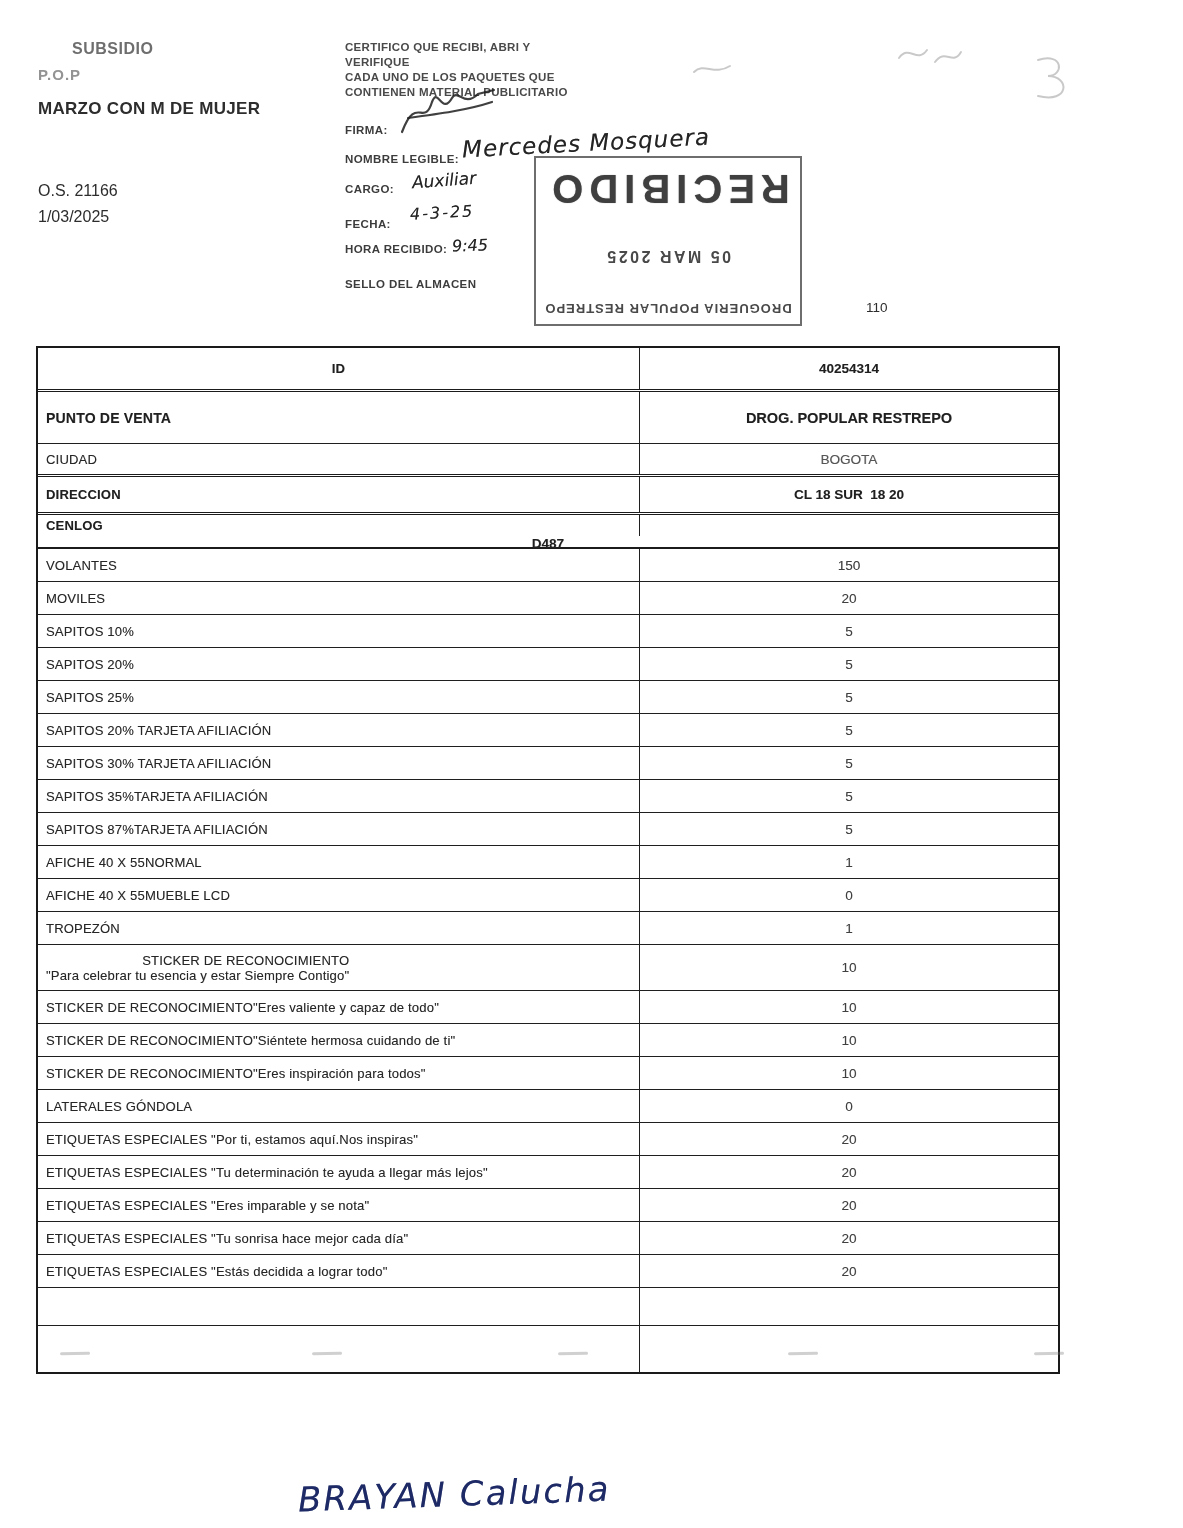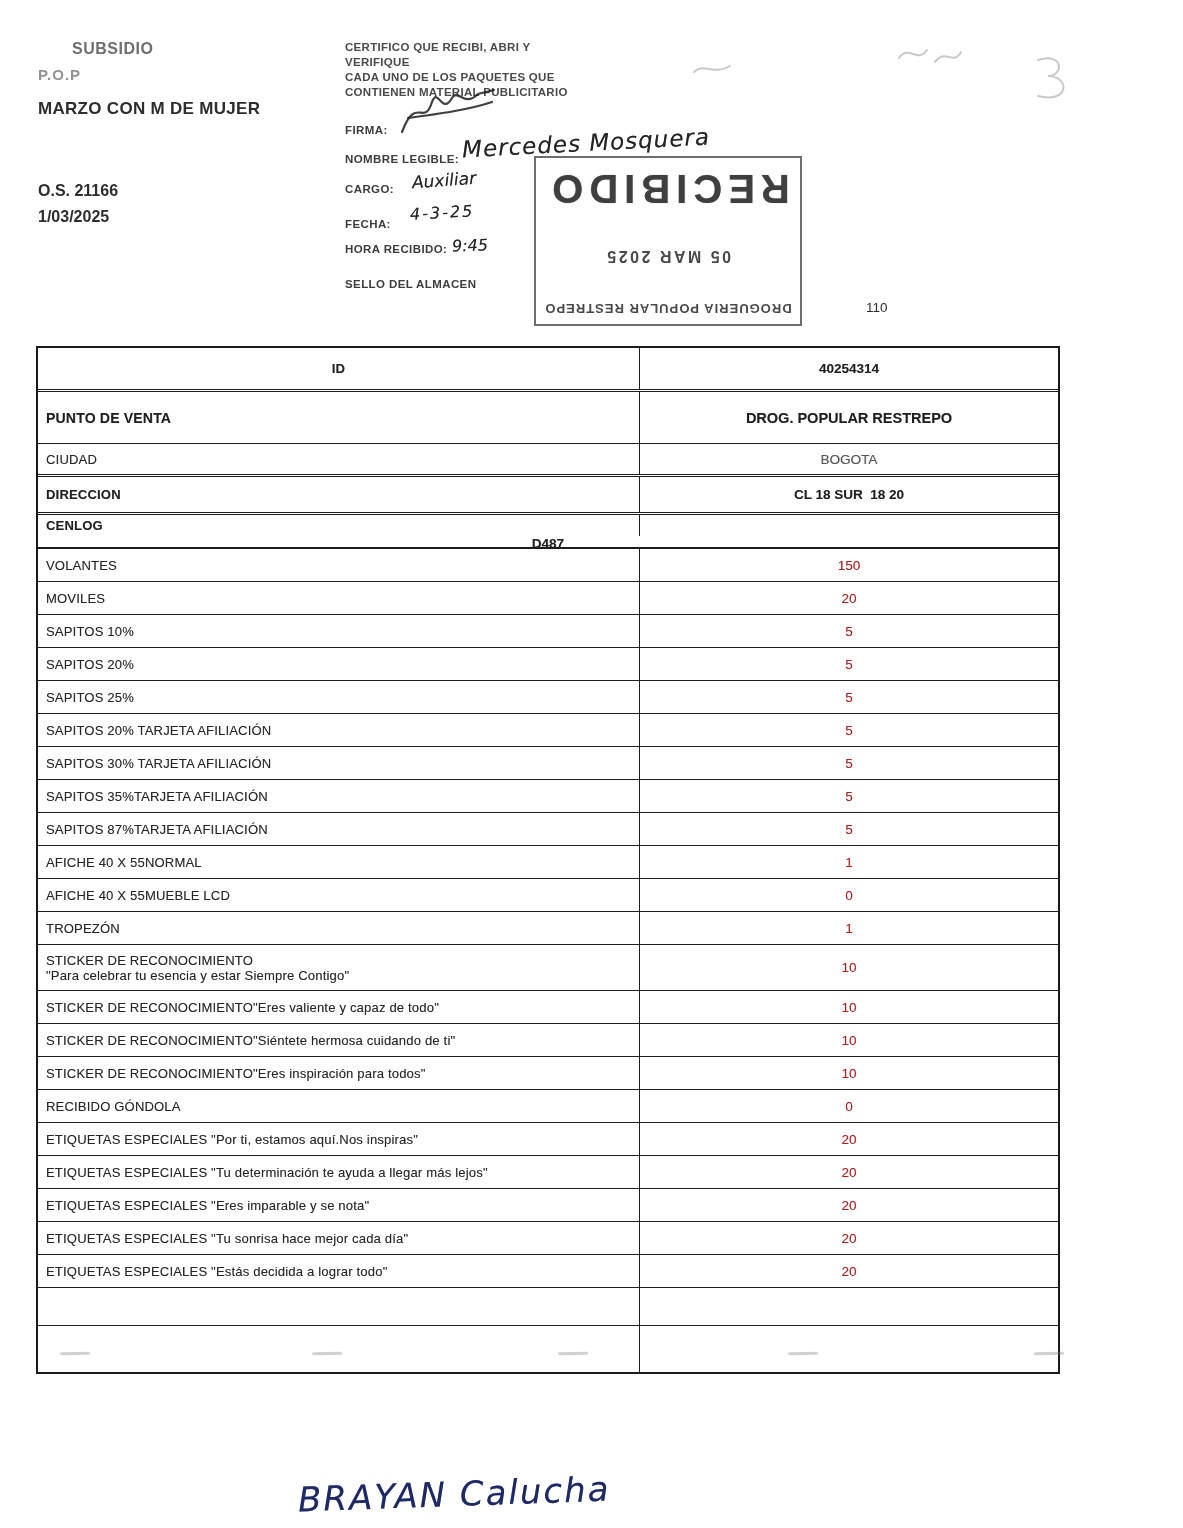--- a/index.html
+++ b/index.html
@@ -5,21 +5,21 @@
   html,body{margin:0;padding:0;background:#d9d9d9;}
   .page{
     position:relative;width:1183px;height:1528px;margin:0 auto;background:#ffffff;
     font-family:"Liberation Sans",sans-serif;color:#222;overflow:hidden;
   }
   
   .program-block{position:absolute;left:38px;top:40px;}
   .prog-line1{font-size:16px;font-weight:700;color:#4a4a4a;opacity:.8;letter-spacing:.5px;padding-left:34px;}
   .prog-line2{font-size:15px;font-weight:700;color:#5a5a5a;opacity:.65;margin-top:8px;letter-spacing:1px;}
   .prog-line3{font-size:17px;font-weight:700;color:#2d2d2d;margin-top:16px;letter-spacing:.3px;}
-  .os-block{position:absolute;left:38px;top:178px;font-size:16px;font-weight:700;color:#2d2d2d;line-height:1.6;}
+  .os-block{position:absolute;left:38px;top:178px;font-size:16px;font-weight:400;color:#2d2d2d;line-height:1.6;}
   .cert-block{
     position:absolute;left:345px;top:40px;width:280px;
     font-size:11.5px;font-weight:700;color:#4a4a4a;line-height:1.3;white-space:pre-line;letter-spacing:.3px;
   }
   .field-label{position:absolute;left:345px;font-size:11.5px;font-weight:700;color:#3c3c3c;letter-spacing:.4px;}
   .f-firma{top:124px;} .f-nombre{top:153px;} .f-cargo{top:183px;}
   .f-fecha{top:218px;text-align:center;} .f-hora{top:243px;} .f-sello{top:278px;}
   .hand{
     position:absolute;font-family:"DejaVu Sans",sans-serif;font-style:italic;color:#242424;
     text-shadow:0 0 .5px rgba(0,0,0,.4);white-space:nowrap;
@@ -47,28 +47,29 @@
   .n1{left:895px;top:38px;width:70px;height:34px;}
   .n2{left:1030px;top:52px;width:48px;height:56px;}
   .n3{left:690px;top:58px;width:44px;height:22px;}
   .scan-mark{position:absolute;top:1352px;width:30px;height:3px;background:rgba(120,120,120,.35);border-radius:2px;transform:rotate(-1deg);}
   .m1{left:60px;} .m2{left:312px;} .m3{left:558px;} .m4{left:788px;} .m5{left:1034px;}
   
   .doc-table{
     position:absolute;left:36px;top:346px;width:1024px;
     border:2px solid #1a1a1a;box-sizing:border-box;
     text-shadow:.3px .3px .4px rgba(60,60,60,.35);
+    text-align:right;
   }
   .t-row{display:flex;border-bottom:1.5px solid #1f1f1f;min-height:33px;box-sizing:border-box;}
   .t-row:last-child{border-bottom:none;}
   .t-label{
     width:602px;border-right:1.5px solid #1f1f1f;padding:3px 8px;box-sizing:border-box;
     display:flex;align-items:center;font-size:13px;letter-spacing:.2px;color:#262626;white-space:pre-wrap;
   }
-  .t-value{flex:1;display:flex;align-items:center;justify-content:center;font-size:13.5px;color:#b91c1c;white-space:pre-wrap;}
+  .t-value{flex:1;display:flex;align-items:center;justify-content:center;font-size:13.5px;color:#404040;white-space:pre-wrap;}
   .t-row.strong .t-label,.t-row.strong .t-value{font-weight:700;color:#1f1f1f;}
   .t-row:nth-child(1){height:44px;border-bottom:3.5px double #1b1b1b;}
   .t-row:nth-child(1) .t-label{justify-content:center;font-weight:700;}
   .t-row:nth-child(2){height:52px;}
   .t-row:nth-child(2) .t-label{font-size:14px;} .t-row:nth-child(2) .t-value{font-size:14.5px;}
   .t-row:nth-child(3){height:30px;border-bottom:3.5px double #1b1b1b;}
   .t-row:nth-child(3) .t-value{color:#555;}
   .t-row:nth-child(4){height:38px;border-bottom:3.5px double #1b1b1b;}
   .t-row:nth-child(5){height:34px;border-bottom:2.5px solid #1b1b1b;flex-direction:column;}
   .t-row:nth-child(18){height:46px;}
@@ -216,21 +217,21 @@
       </div>
       <div class="t-row">
         <div class="t-label">STICKER DE RECONOCIMIENTO"Siéntete hermosa cuidando de ti"</div>
         <div class="t-value">10</div>
       </div>
       <div class="t-row">
         <div class="t-label">STICKER DE RECONOCIMIENTO"Eres inspiración para todos"</div>
         <div class="t-value">10</div>
       </div>
       <div class="t-row">
-        <div class="t-label">RECIBIDO GÓNDOLA</div>
+        <div class="t-label">LATERALES GÓNDOLA</div>
         <div class="t-value">0</div>
       </div>
       <div class="t-row">
         <div class="t-label">ETIQUETAS ESPECIALES "Por ti, estamos aquí.Nos inspiras"</div>
         <div class="t-value">20</div>
       </div>
       <div class="t-row">
         <div class="t-label">ETIQUETAS ESPECIALES "Tu determinación te ayuda a llegar más lejos"</div>
         <div class="t-value">20</div>
       </div>

